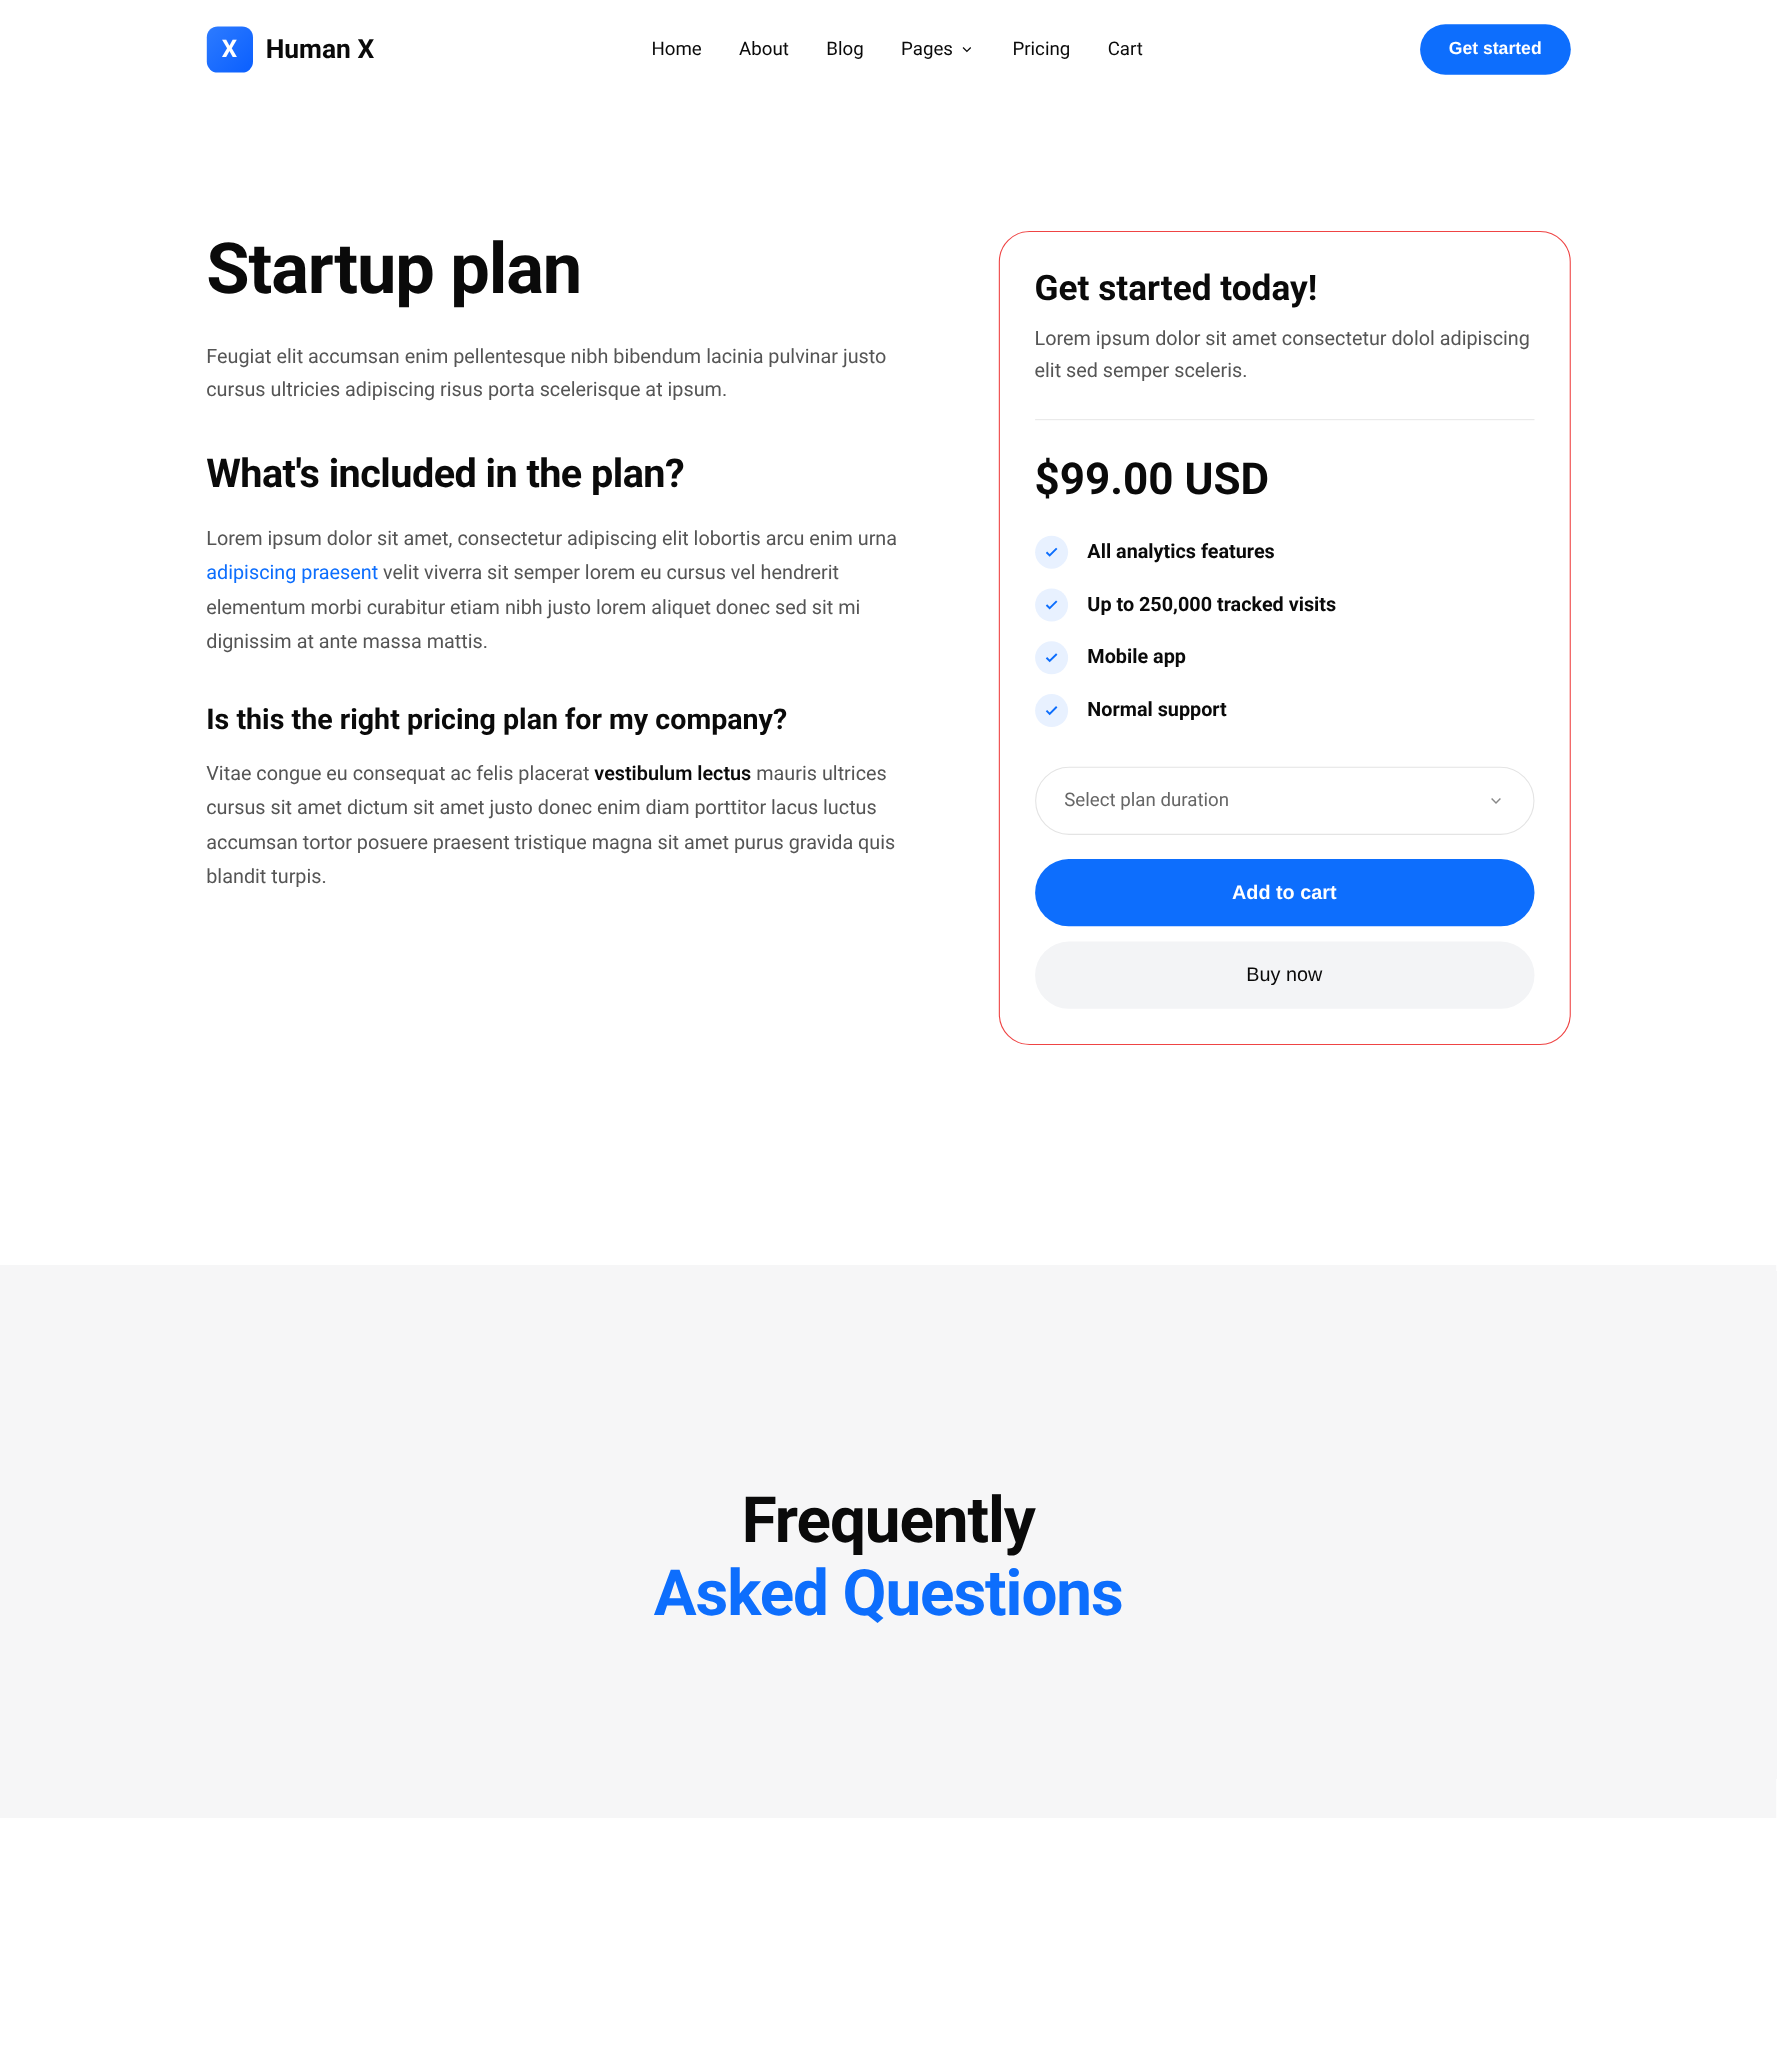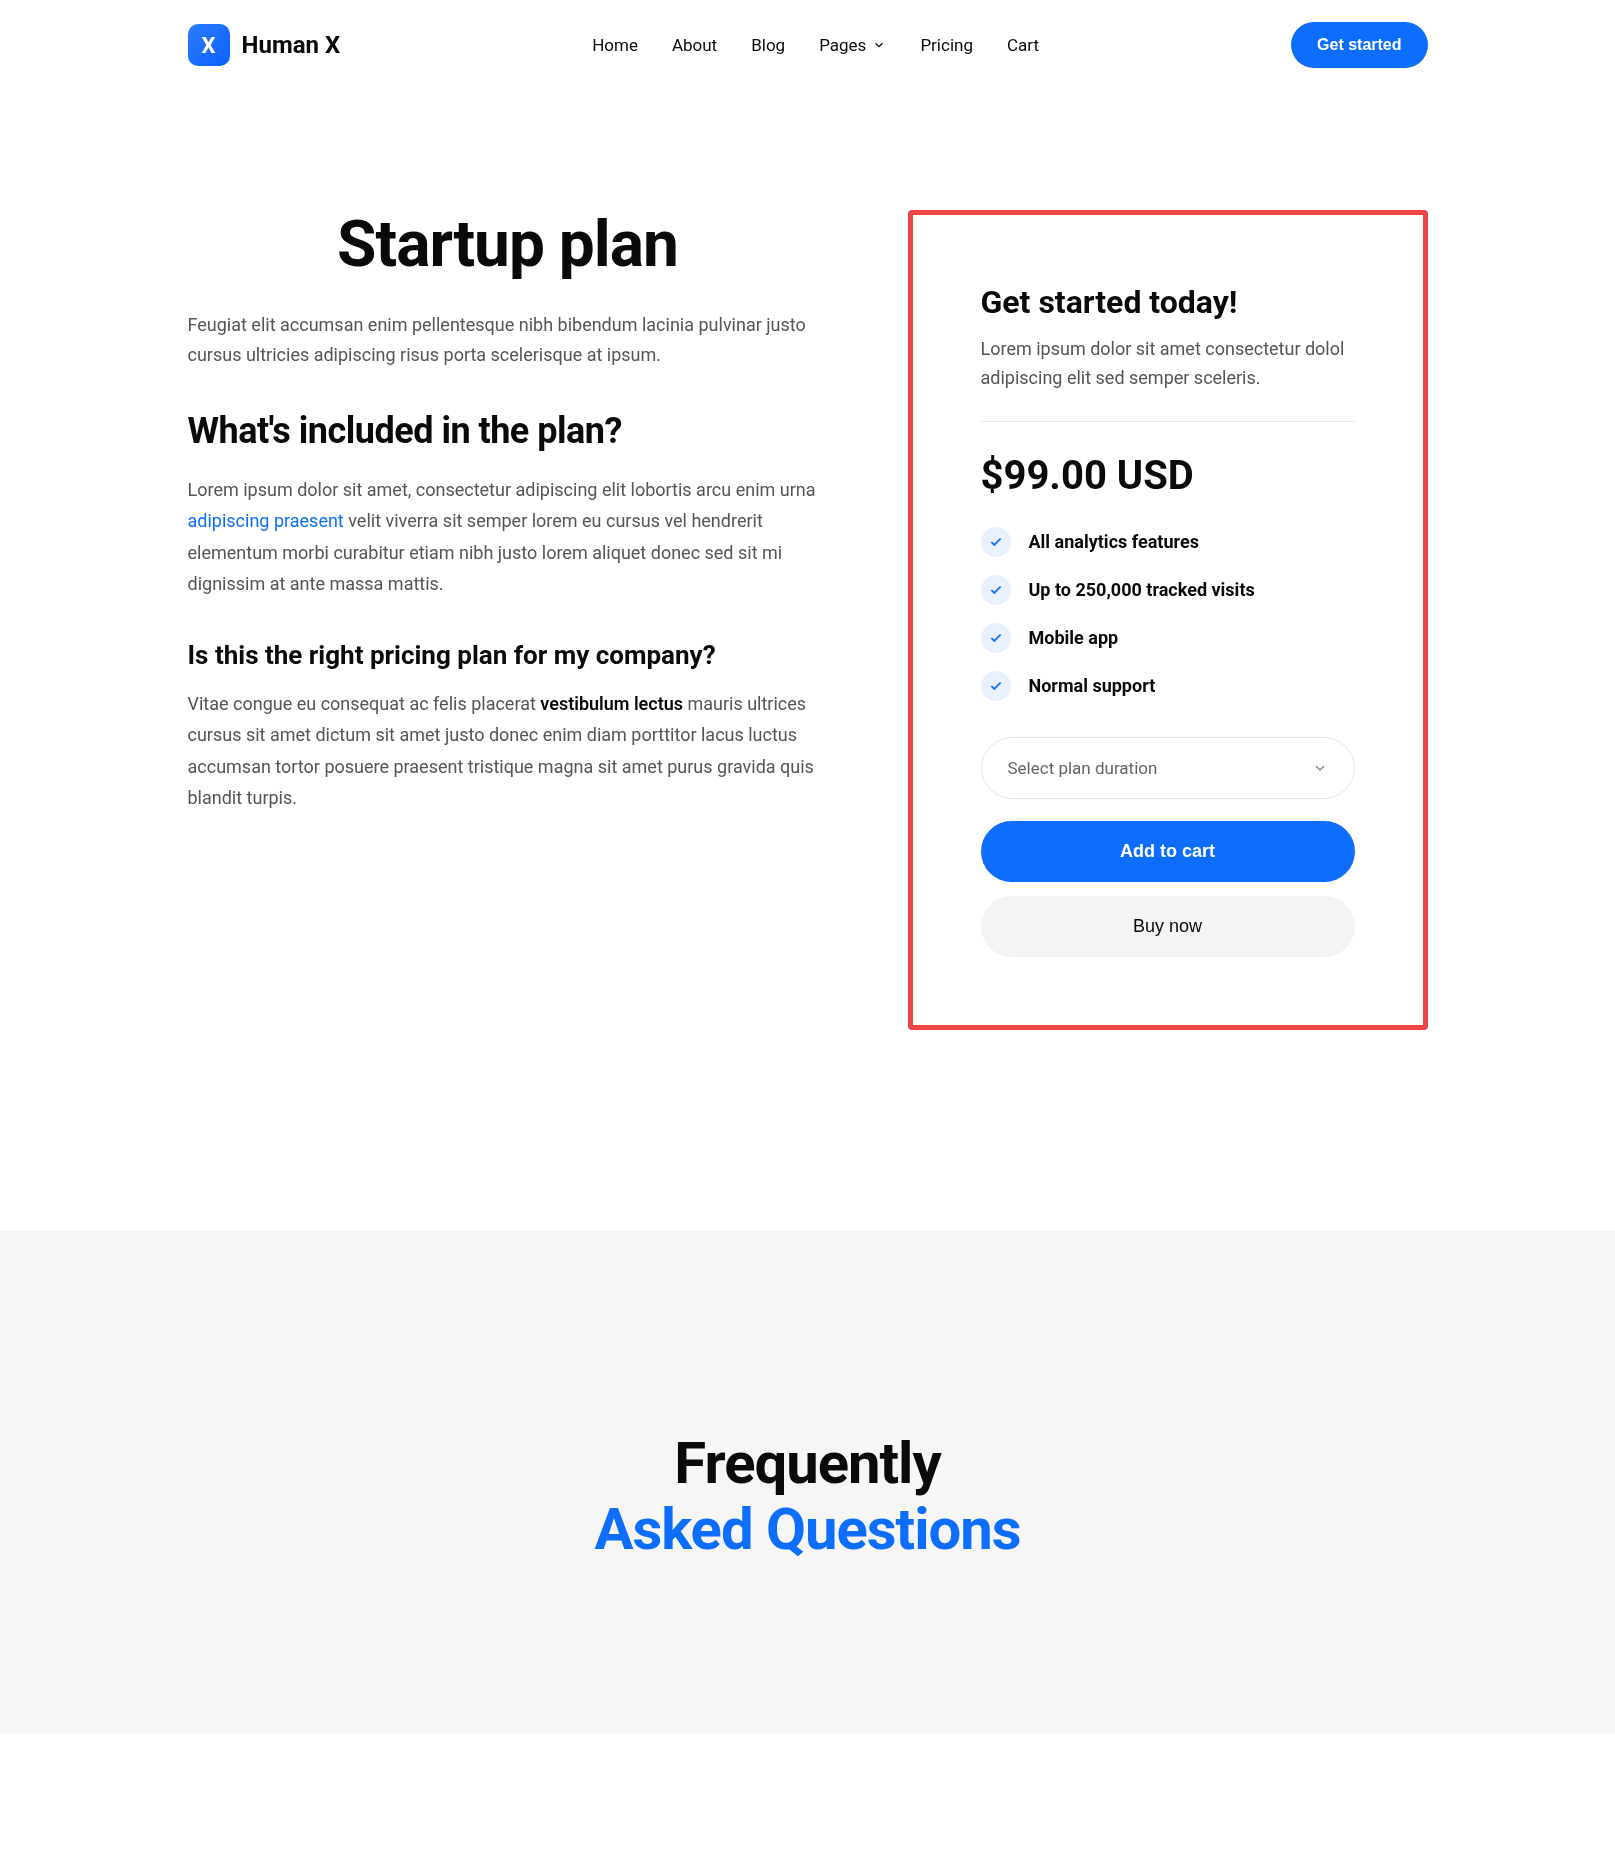--- a/index.html
+++ b/index.html
@@ -10,29 +10,29 @@
 .logo{display:flex;align-items:center;gap:12px;}
 .logo-icon{width:42px;height:42px;background:linear-gradient(135deg,#2d7bff,#0a5fff);border-radius:10px;display:flex;align-items:center;justify-content:center;color:#fff;font-weight:700;font-size:22px;}
 .logo-text{font-weight:700;font-size:24px;}
 .nav{display:flex;gap:34px;align-items:center;}
 .nav-item{font-size:17px;color:#0a0a0a;cursor:pointer;display:flex;align-items:center;gap:6px;}
 .btn-primary{background:#0d6efd;color:#fff;font-weight:700;padding:14px 26px;border-radius:34px;border:none;font-size:16px;cursor:pointer;}
 .btn-secondary{background:#f3f4f6;color:#0a0a0a;font-weight:400;padding:20px 26px;border-radius:40px;border:none;font-size:18px;cursor:pointer;width:100%;}
 .btn-cart{background:#0d6efd;color:#fff;font-weight:700;padding:20px 26px;border-radius:40px;border:none;font-size:18px;cursor:pointer;width:100%;}
 
 .main{display:grid;grid-template-columns:1fr 520px;gap:80px;padding:120px 0 200px;align-items:start;}
-.left h1{font-size:64px;font-weight:700;line-height:1.1;margin-bottom:30px;letter-spacing:-1px;text-align:center;}
+.left h1{font-size:64px;font-weight:700;line-height:1.1;margin-bottom:30px;letter-spacing:-1px;}
 .desc{font-size:18px;color:#555;line-height:1.65;margin-bottom:40px;}
 .left h2{font-size:36px;font-weight:700;margin-bottom:22px;letter-spacing:-.5px;}
 .left h3{font-size:26px;font-weight:700;margin-bottom:18px;}
 .body-text{font-size:18px;color:#555;line-height:1.75;margin-bottom:40px;}
 .link{color:#0d6efd;}
 .strong{color:#0a0a0a;font-weight:600;}
 
-.card{border:5px solid #ef4444;border-radius:4px;padding:68px;}
+.card{border:1px solid #ef4444;border-radius:28px;padding:32px;}
 .card h2{font-size:32px;font-weight:700;margin-bottom:14px;}
 .card-desc{font-size:18px;color:#555;line-height:1.6;margin-bottom:28px;}
 .divider{height:1px;background:#e8e8e8;margin-bottom:30px;}
 .price{font-size:40px;font-weight:700;margin-bottom:28px;}
 .features{list-style:none;margin-bottom:36px;}
 .feature{display:flex;align-items:center;gap:18px;margin-bottom:18px;}
 .check{width:30px;height:30px;border-radius:50%;background:#e8f1ff;display:flex;align-items:center;justify-content:center;flex-shrink:0;}
 .check svg{width:14px;height:14px;stroke:#0d6efd;}
 .feature-text{font-size:18px;font-weight:700;}
 .select{border:1px solid #e4e4e4;border-radius:40px;padding:20px 26px;display:flex;justify-content:space-between;align-items:center;cursor:pointer;margin-bottom:22px;color:#666;font-size:17px;}

